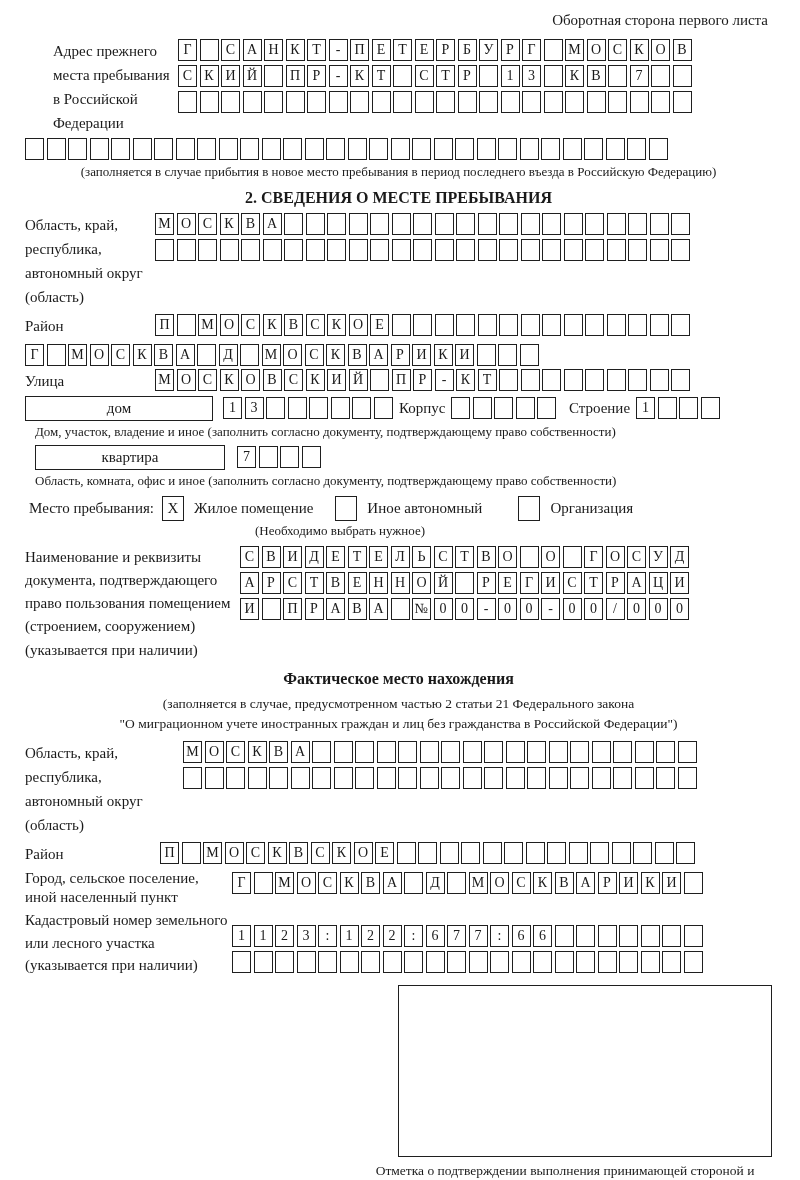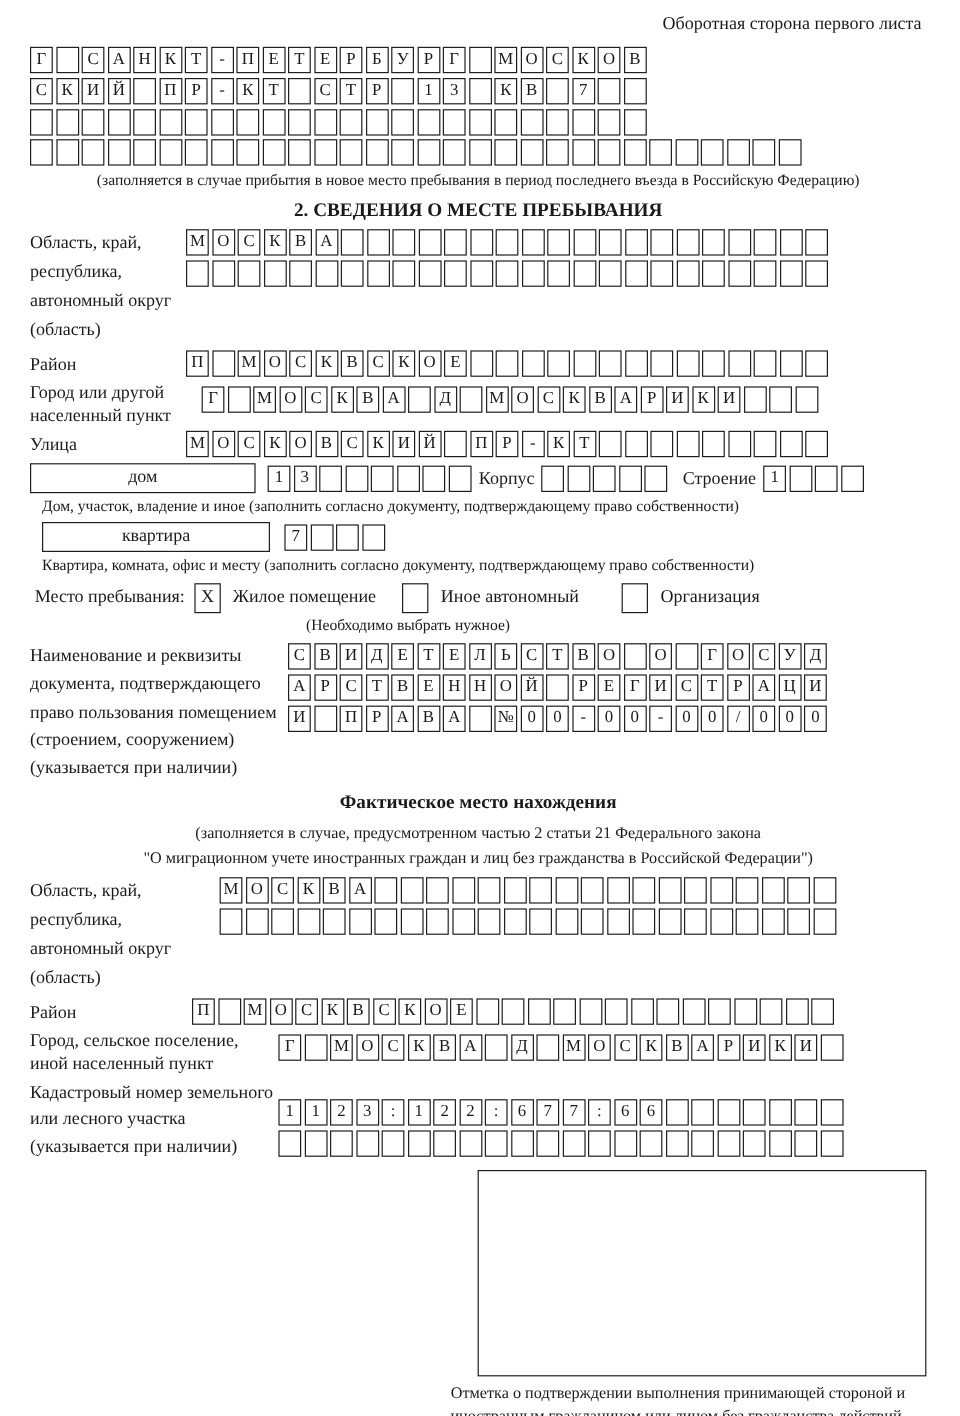--- a/index.html
+++ b/index.html
@@ -42,20 +42,21 @@
     width:430px; margin-left:auto; margin-right:-8px; text-align:center;
     font-size:13.5px; line-height:1.38; margin-top:5px;
   }
 </style>
 </head>
 <body>
 
 <div class="hdr">Оборотная сторона первого листа</div>
 
 <div class="field mt10">
+  <div class="lbl" style="width:153px; padding-left:28px;">Адрес прежнего места пребывания в Российской Федерации</div>
   <div class="rows">
     <div class="box-row">
         <span class="cb">Г</span>
         <span class="cb"></span>
         <span class="cb">С</span>
         <span class="cb">А</span>
         <span class="cb">Н</span>
         <span class="cb">К</span>
         <span class="cb">Т</span>
         <span class="cb">-</span>
@@ -251,21 +252,20 @@
       <span class="cb"></span>
       <span class="cb"></span>
       <span class="cb"></span>
       <span class="cb"></span>
       <span class="cb"></span>
       <span class="cb"></span>
     </div>
 </div>
 
 <div class="field">
-  <div class="lbl" style="width:143px; line-height:1.25;">Город или другой населенный пункт</div>
   <div class="box-row" style="margin-top:3px;">
       <span class="cb">Г</span>
       <span class="cb"></span>
       <span class="cb">М</span>
       <span class="cb">О</span>
       <span class="cb">С</span>
       <span class="cb">К</span>
       <span class="cb">В</span>
       <span class="cb">А</span>
       <span class="cb"></span>
@@ -350,21 +350,21 @@
 
 <div class="field mt4" style="align-items:center;">
   <div class="wbox" style="width:190px; margin-left:10px;">квартира</div>
   <div class="box-row" style="margin-left:12px;">
       <span class="cb">7</span>
       <span class="cb"></span>
       <span class="cb"></span>
       <span class="cb"></span>
     </div>
 </div>
-<div class="caption mt2" style="padding-left:10px;">Квартира, комната, офис и месту (заполнить согласно документу, подтверждающему право собственности)</div>
+<div class="caption mt2" style="padding-left:10px;">Область, комната, офис и иное (заполнить согласно документу, подтверждающему право собственности)</div>
 
 <div class="stay-row">
   <span style="padding-left:4px;">Место пребывания:</span>
   <span class="ckbox" style="margin-left:8px;">X</span>
   <span class="opt-label">Жилое помещение</span>
   <span class="ckbox" style="margin-left:22px;"></span>
   <span class="opt-label">Иное автономный</span>
   <span class="ckbox" style="margin-left:36px;"></span>
   <span class="opt-label">Организация</span>
 </div>

